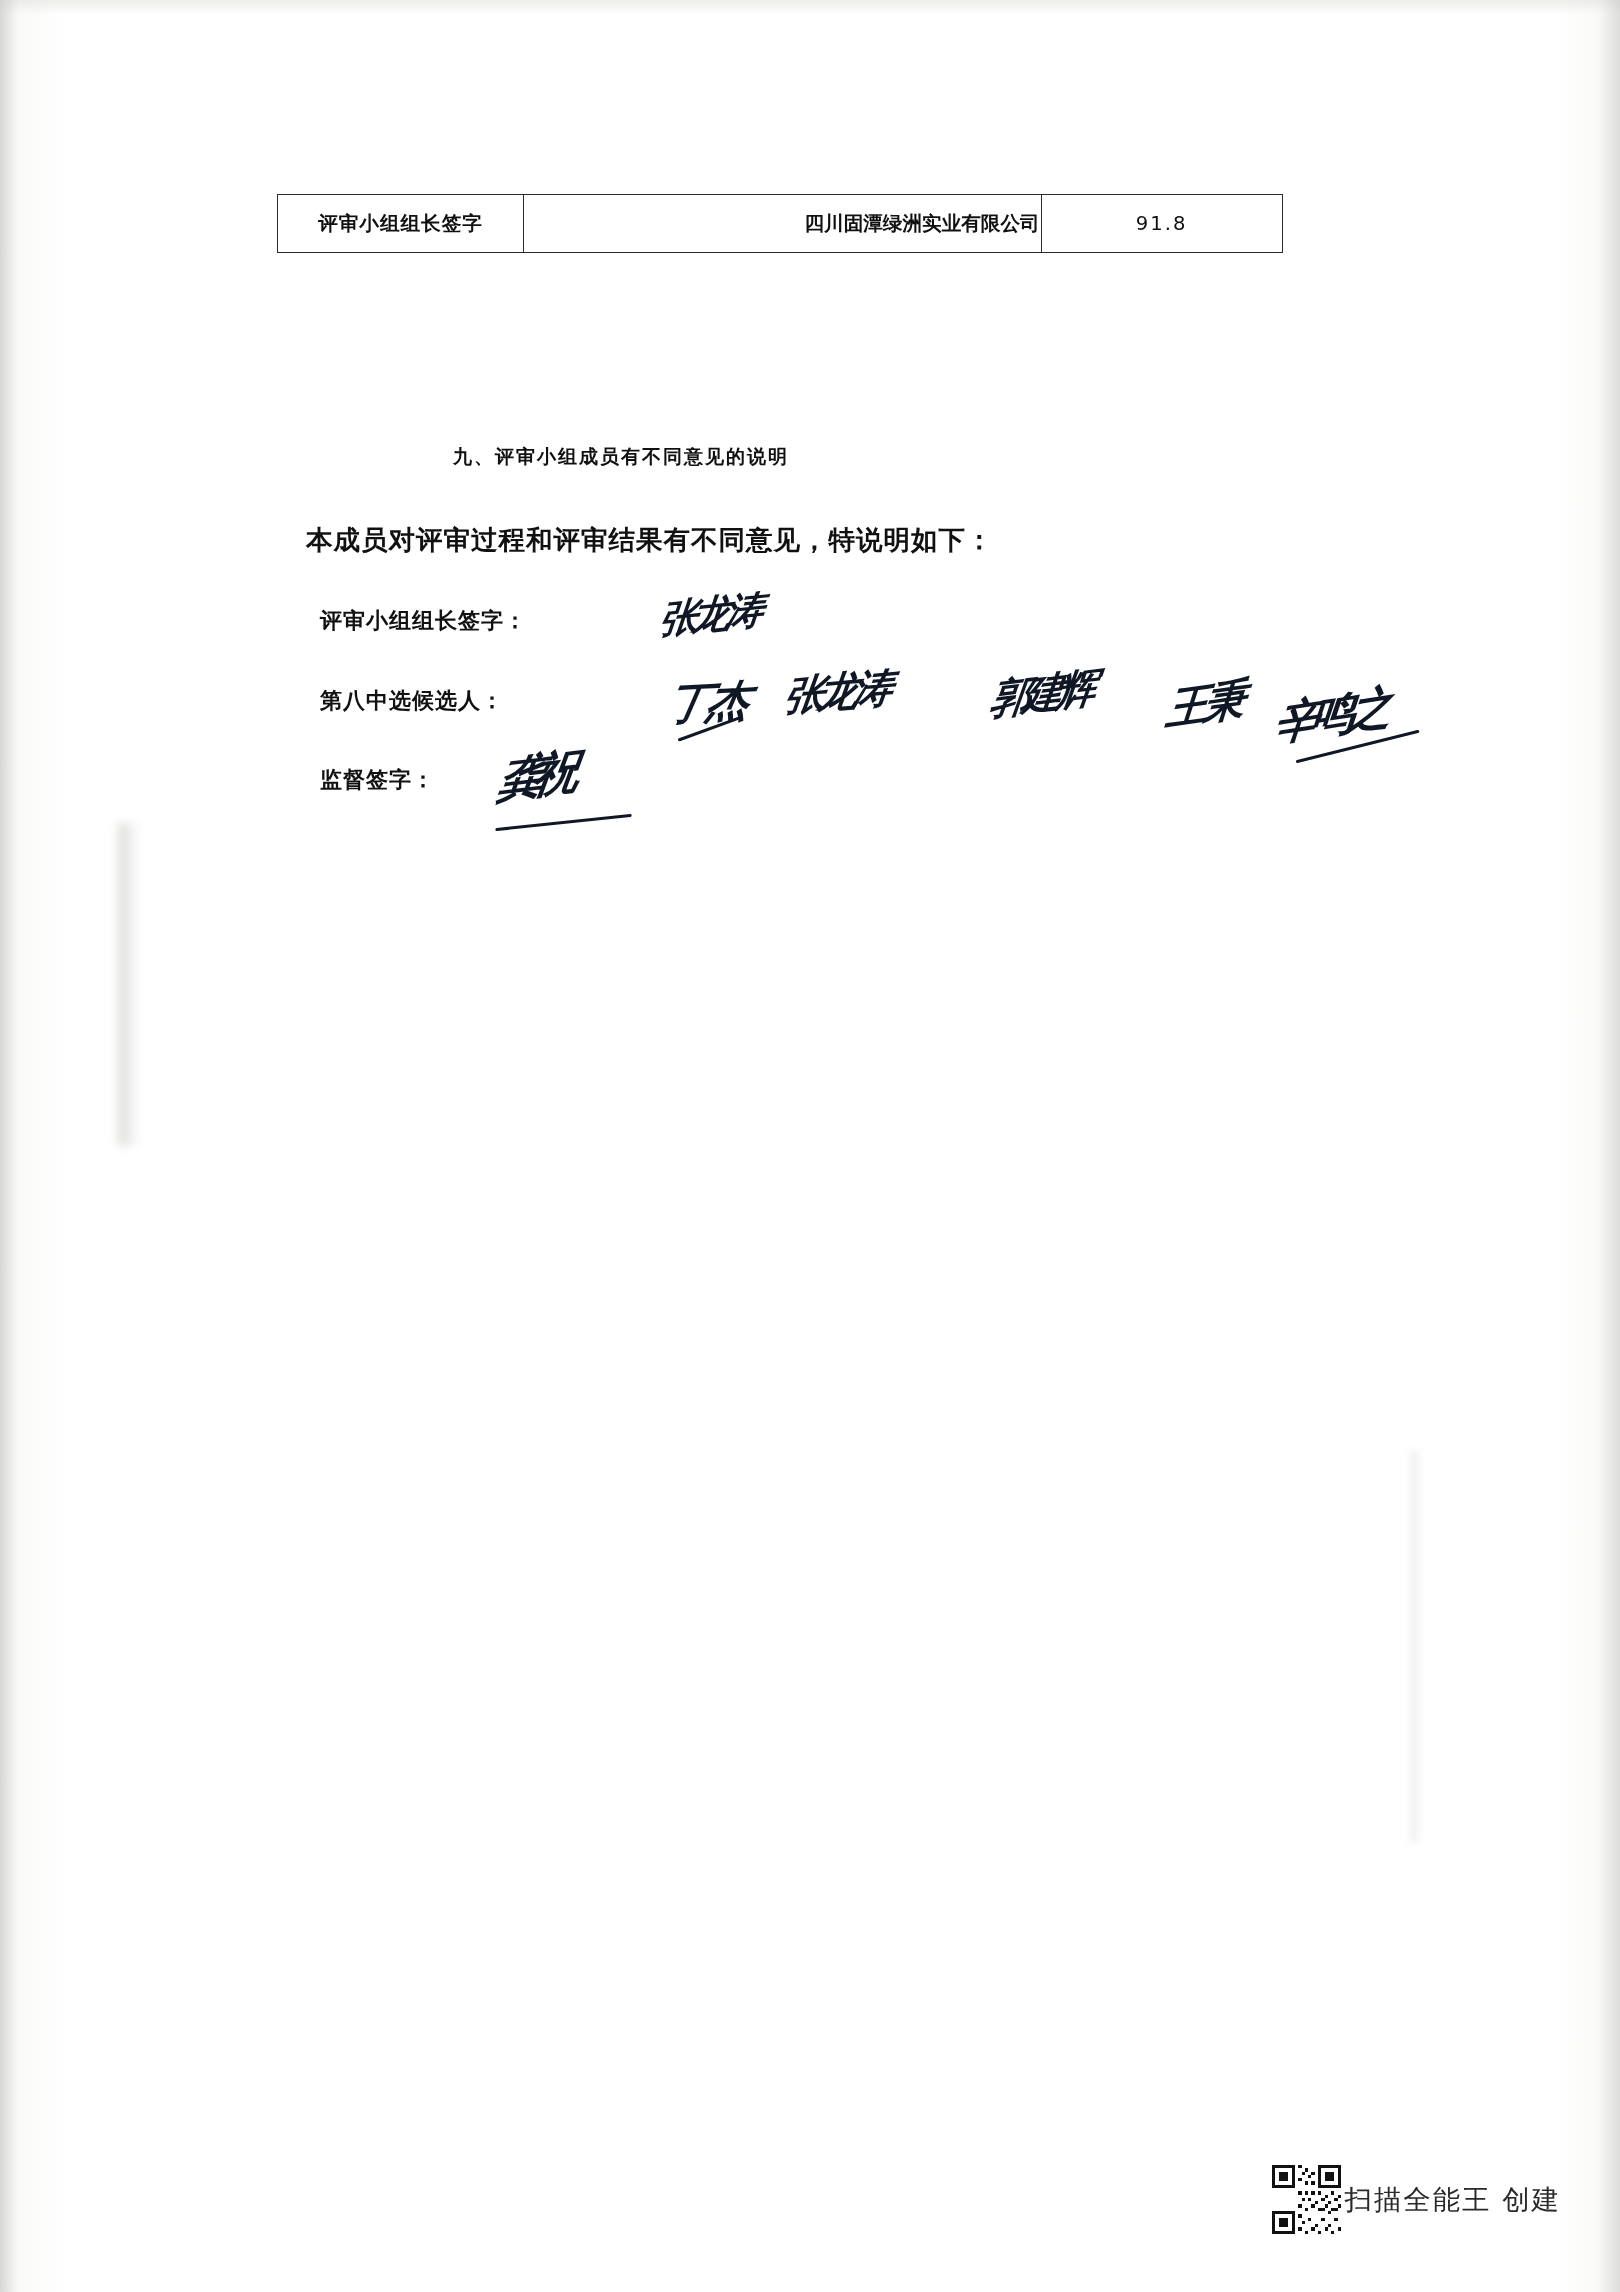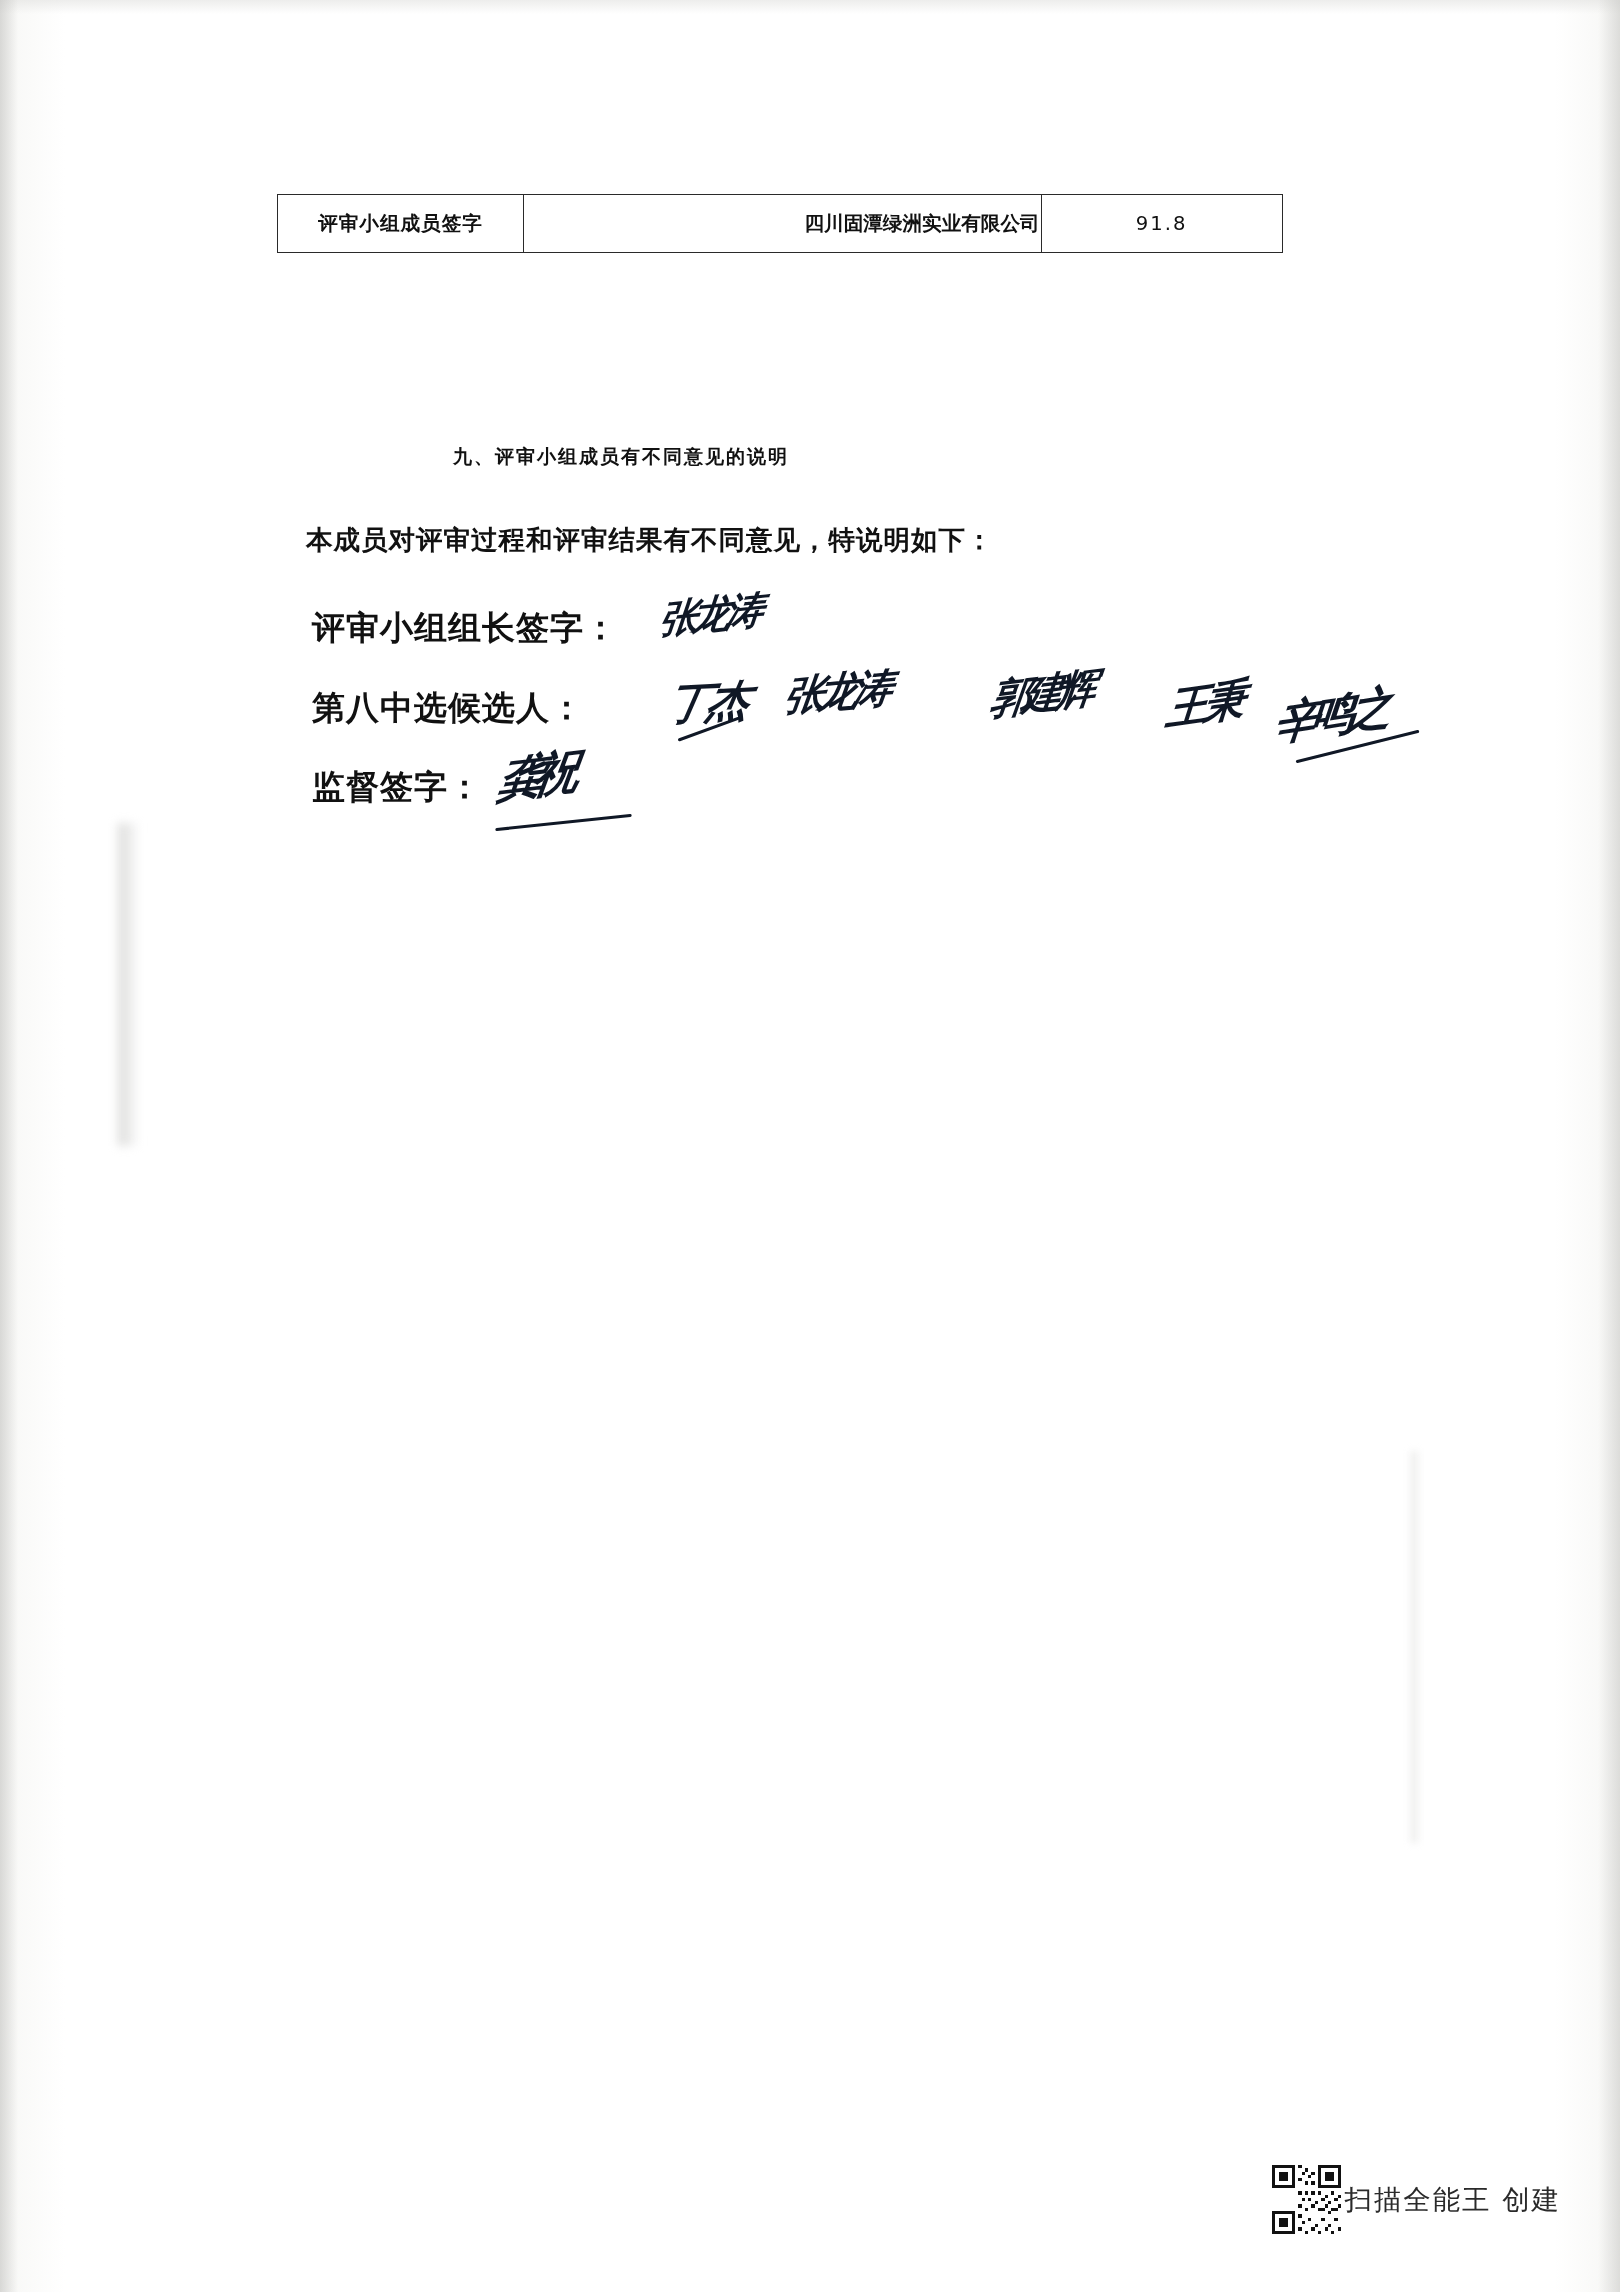--- a/index.html
+++ b/index.html
@@ -114,22 +114,22 @@
     position: absolute;
     left: 306px;
     top: 522px;
     font-size: 26.5px;
     font-weight: bold;
     color: #111;
     letter-spacing: 1px;
   }
   .sig-row {
     position: absolute;
-    left: 312px;
-    font-size: 33px;
+    left: 320px;
+    font-size: 22px;
     font-weight: bold;
     color: #111;
     letter-spacing: 1px;
     white-space: nowrap;
   }
   .sig-row.r1 { top: 606px; }
   .sig-row.r2 { top: 686px; }
   .sig-row.r3 { top: 765px; }
 
   
@@ -251,21 +251,21 @@
 
   <div class="scan-top-band"></div>
   <div class="scan-edge-left"></div>
   <div class="scan-edge-right"></div>
   <div class="scan-smudge"></div>
   <div class="scan-smudge2"></div>
 
   <table class="score-table">
     <tbody>
       <tr>
-        <td class="cell-label">评审小组成员签字</td>
+        <td class="cell-label">评审小组组长签字</td>
         <td class="cell-name">四川固潭绿洲实业有限公司</td>
         <td class="cell-score">91.8</td>
       </tr>
     </tbody>
   </table>
 
   <div class="section-title">九、评审小组成员有不同意见的说明</div>
 
   <div class="para">本成员对评审过程和评审结果有不同意见，特说明如下：</div>
 

